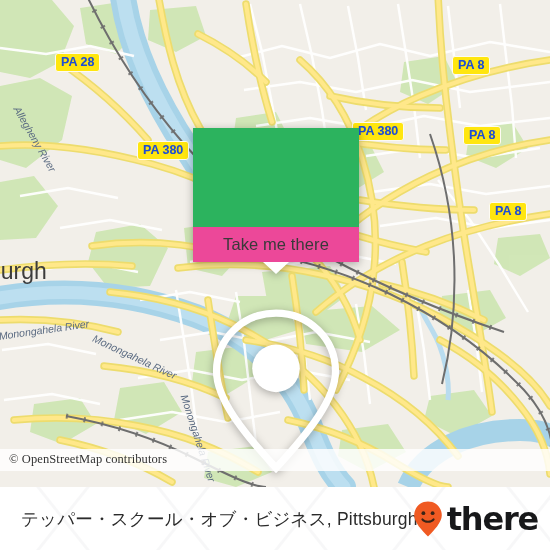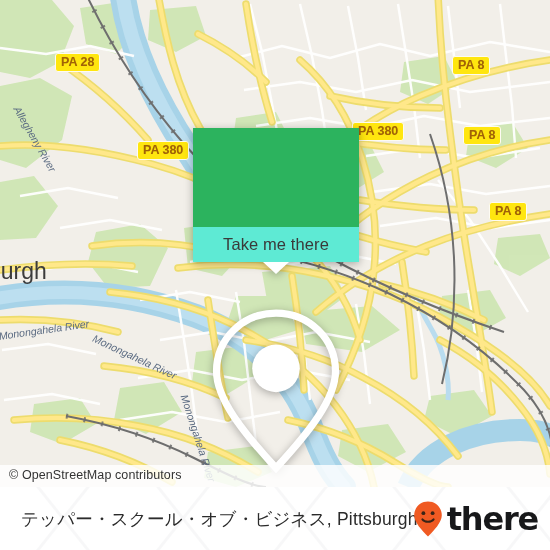--- a/index.html
+++ b/index.html
@@ -6,51 +6,51 @@
   body{width:550px;height:550px;overflow:hidden;
        font-family:"Liberation Sans","DejaVu Sans",sans-serif;}
   .app{position:relative;width:550px;height:550px;overflow:hidden;background:#fff;}
 
   
   .map{position:absolute;left:0;top:0;width:550px;height:487px;overflow:hidden;
        background:#f2efe9;}
   .map svg{display:block;width:550px;height:487px;}
 
   
-  .attrib{position:absolute;left:0;bottom:0;height:22px;width:100%;
-          background:rgba(255,255,255,.82);}
+  .attrib{position:absolute;left:0;bottom:16px;height:22px;width:100%;
+          background:rgba(255,255,255,.82);font-family:Liberation Serif, serif;}
   .attrib span{position:absolute;left:9px;top:3px;font-size:12.5px;color:#333;
           letter-spacing:.1px;}
 
   
   .card{position:absolute;left:193px;top:128px;width:166px;
         filter:drop-shadow(0 2px 4px rgba(0,0,0,.30));}
   .card-top{background:#2cb35e;height:99px;position:relative;}
   .pin-wrap{position:absolute;left:0;right:0;top:19px;display:flex;justify-content:center;}
-  .card-bot{background:#5eead4;height:35px;display:flex;align-items:center;justify-content:center;}
+  .card-bot{background:#ec4899;height:35px;display:flex;align-items:center;justify-content:center;}
   .card-bot span{font-size:16.5px;color:#3a3a3a;letter-spacing:.1px;}
   .tail{position:absolute;left:50%;margin-left:-13px;top:134px;width:0;height:0;
         border-left:13px solid transparent;border-right:13px solid transparent;
         border-top:12px solid #fff;}
 
   
   .footer{position:absolute;left:0;top:487px;width:550px;height:63px;background:#fff;
           overflow:hidden;}
   .footer-wm{position:absolute;left:0;top:0;width:550px;height:63px;opacity:.07;}
   .footer-inner{position:absolute;left:0;top:0;width:550px;height:63px;
           display:flex;align-items:center;}
   .place{position:absolute;left:21px;top:50%;transform:translateY(-50%);
          font-size:17.5px;color:#2b2b2b;white-space:nowrap;letter-spacing:.2px;}
   .brand{position:absolute;right:12px;top:50%;transform:translateY(-50%);
          display:flex;align-items:center;gap:3px;}
   .brand .word{font-size:32px;color:#17181a;font-weight:bold;letter-spacing:-1.2px;
          font-family:"DejaVu Sans",sans-serif;}
   
   .shield{position:absolute;background:#ffe60f;border:1.6px solid #fdfbf2;
-          border-radius:3px;color:#a16207;font-weight:bold;font-size:12.5px;
+          border-radius:3px;color:#1d4ed8;font-weight:bold;font-size:12.5px;
           padding:1px 5px 2px 5px;line-height:14px;white-space:nowrap;
           text-shadow:0 0 1px rgba(0,0,0,.12);}
   .riverlbl{position:absolute;color:#5b6b82;font-size:10.5px;font-style:italic;
           white-space:nowrap;}
   .citylbl{position:absolute;color:#3c3c3c;font-size:23px;white-space:nowrap;}
 </style>
 </head>
 <body>
 
 <div class="app">

